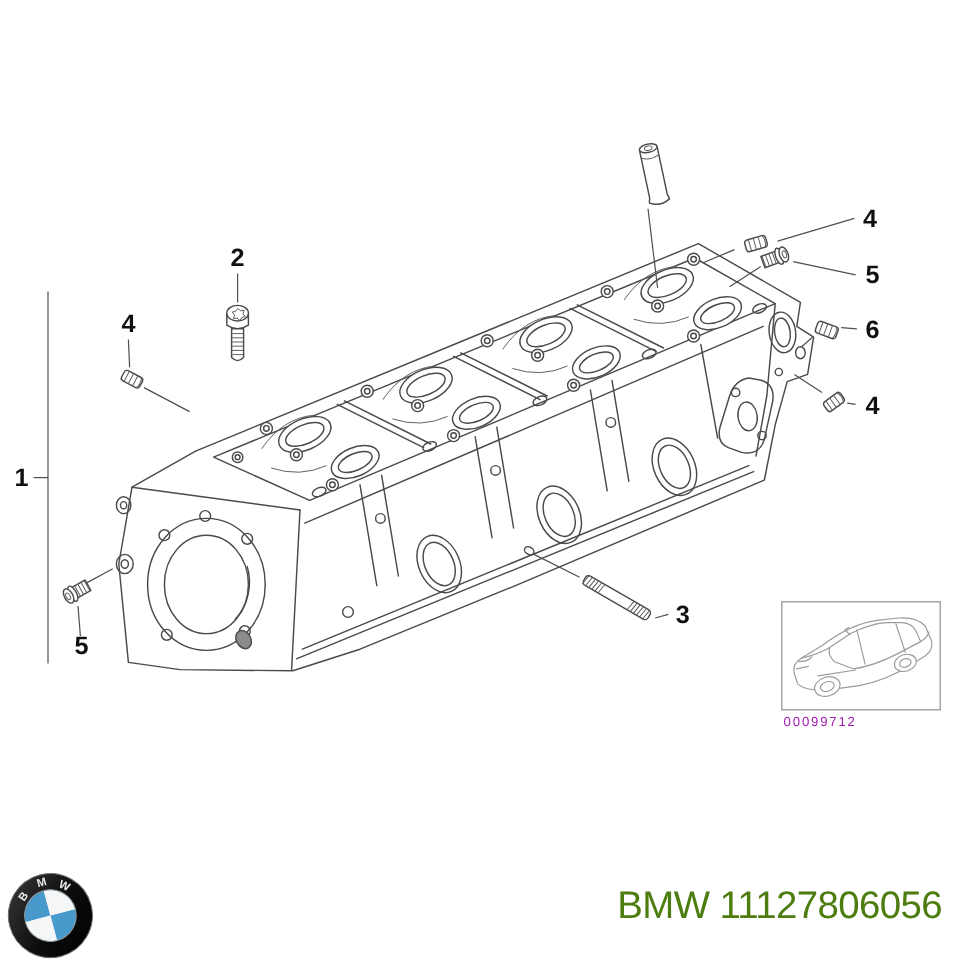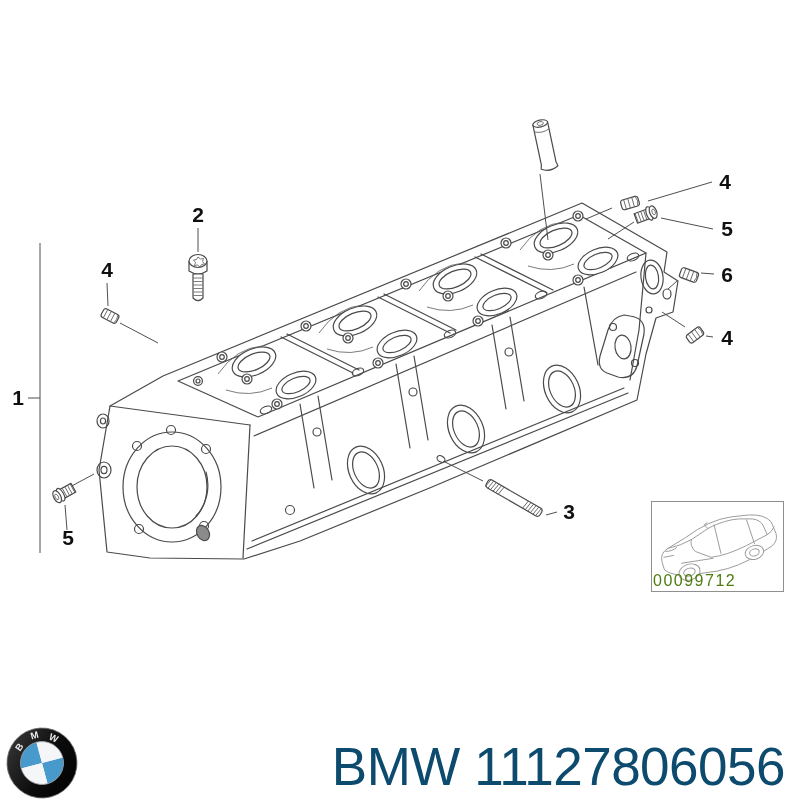--- a/index.html
+++ b/index.html
@@ -7,23 +7,23 @@
        font-family:"Liberation Sans",sans-serif;}
   #stage{position:absolute;inset:0;}
   svg text{user-select:none;}
   .callout{font:700 21px "Liberation Sans",sans-serif;fill:#101010;}
   .art{stroke:#4a4a4a;fill:none;stroke-width:1.2;stroke-linejoin:round;stroke-linecap:round;}
   .artw{stroke:#4a4a4a;fill:#ffffff;stroke-width:1.2;stroke-linejoin:round;}
   .thin{stroke:#5a5a5a;stroke-width:0.8;fill:none;}
   .lead{stroke:#4f4f4f;stroke-width:1;fill:none;}
   #thumb-box{position:absolute;left:651px;top:501px;width:131px;height:89px;
              border:1px solid #8f8f8f;background:#fff;}
-  #thumb-code{position:absolute;left:653px;top:572px;font-size:16px;color:#4d7c0f;
+  #thumb-code{position:absolute;left:653px;top:596px;font-size:11px;color:#a21caf;
               letter-spacing:1.5px;}
-  #footer-part{position:absolute;top:736px;right:15px;font-size:53px;color:#0c4a6e;
+  #footer-part{position:absolute;top:736px;right:15px;font-size:32px;color:#4d7c0f;
                letter-spacing:-0.5px;white-space:nowrap;}
   #bmw-logo{position:absolute;left:5px;top:726px;width:74px;height:74px;}
 </style>
 </head>
 <body>
 
 <div id="stage">
 <svg width="800" height="800" viewBox="0 0 800 800">
 
   <g>

